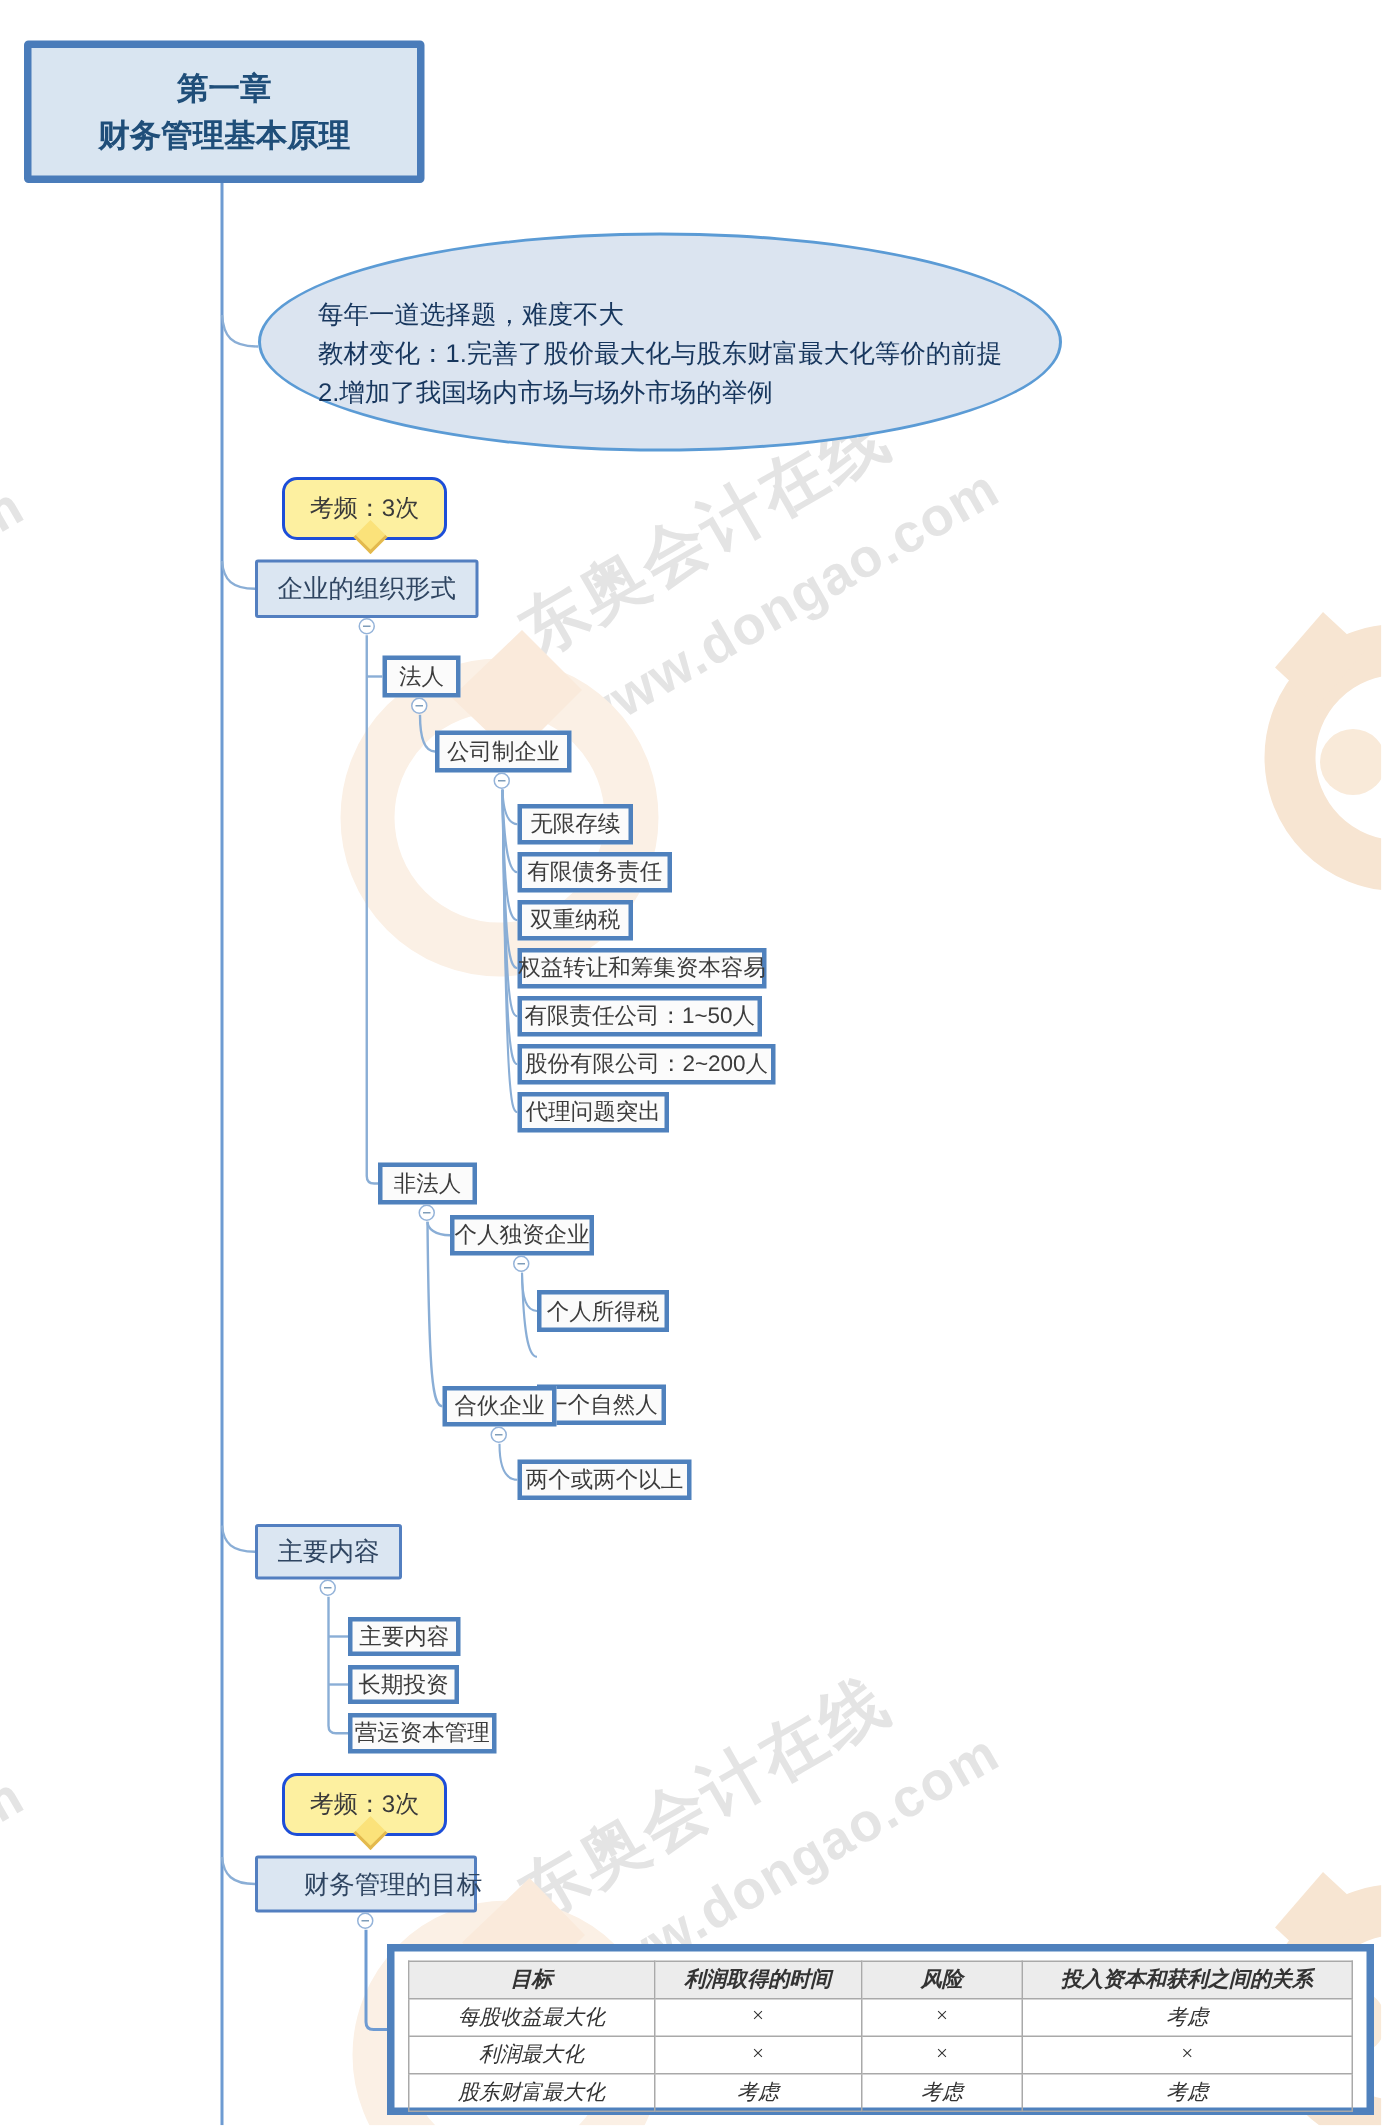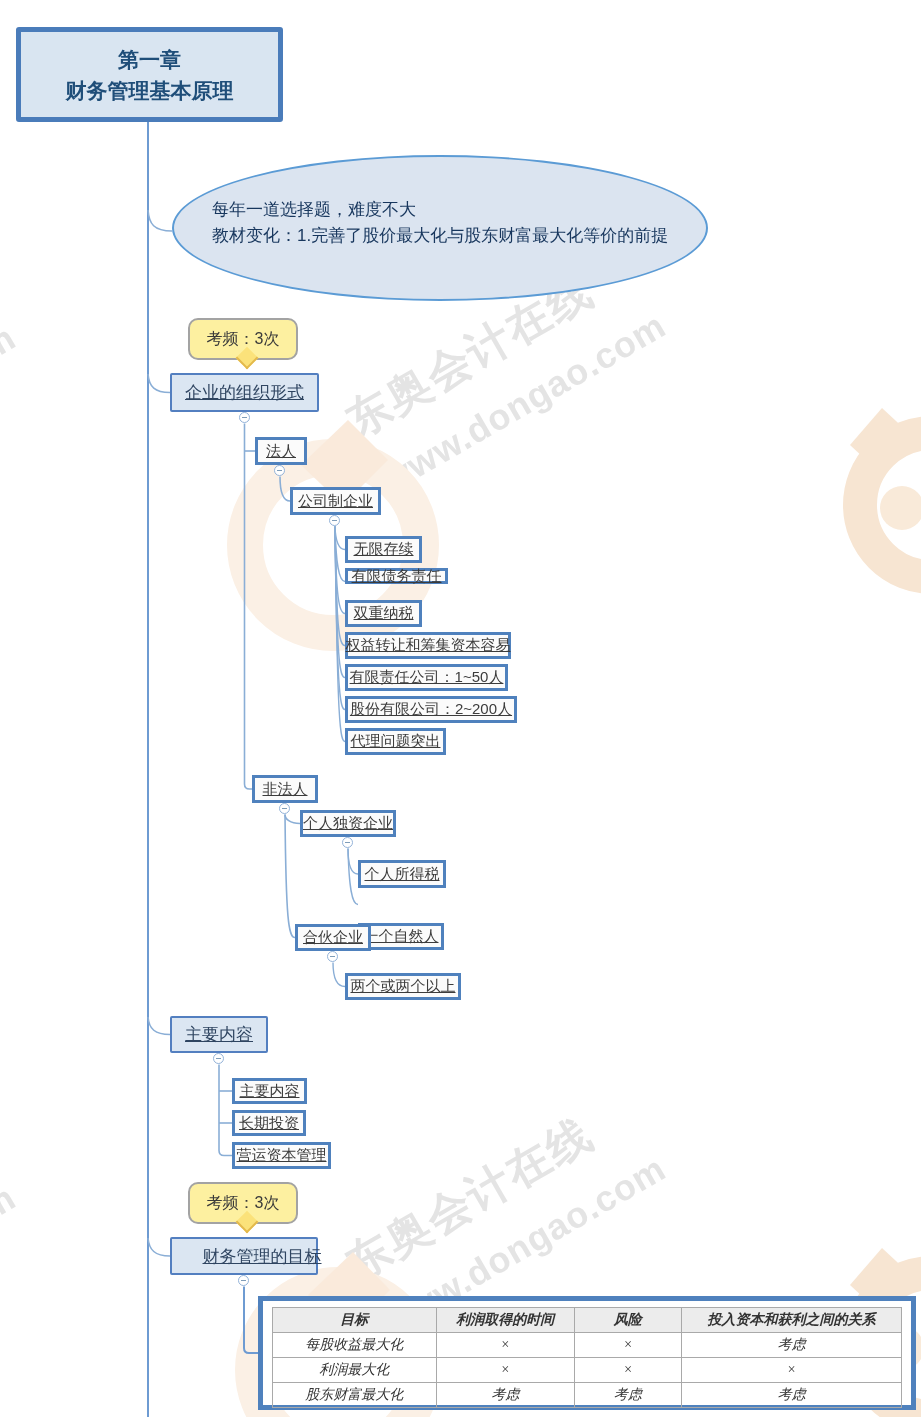--- a/index.html
+++ b/index.html
@@ -11,33 +11,33 @@
   .wm{position:absolute;white-space:nowrap;font-weight:bold;color:#e4e4e4;
       transform-origin:0 50%;transform:rotate(-30deg);z-index:0;user-select:none;}
   .wm-cn{font-size:44px;letter-spacing:2px;}
   .wm-url{font-size:36px;letter-spacing:1px;}
   .logo{position:absolute;z-index:0;}
   
   .connectors{position:absolute;left:0;top:0;z-index:1;}
   
   .node{position:absolute;box-sizing:border-box;display:flex;align-items:center;
         justify-content:center;white-space:nowrap;z-index:2;background:#fbfbfb;
-        border:3px solid #4f81bd;color:#3c3c3c;font-size:15px;text-decoration:underline;}
+        border:3px solid #4f81bd;color:#3c3c3c;font-size:15px;}
   .node.blue{background:#dbe6f2;border:2px solid #537fc0;color:#2f4561;
              font-size:17px;border-radius:2px;}
   .title-box{position:absolute;box-sizing:border-box;z-index:2;
     background:#d9e5f1;border:5px solid #4a7cba;border-radius:3px;
     display:flex;flex-direction:column;align-items:center;justify-content:center;
     color:#1f4e79;font-weight:bold;font-size:21px;line-height:31px;text-align:center;}
   .ellipse{position:absolute;box-sizing:border-box;z-index:2;
     background:#dbe4f0;border:2px solid #5b9bd5;border-radius:50%;}
   .ellipse .note-text{position:absolute;left:38px;top:40px;width:480px;
     font-size:17px;line-height:26px;color:#17365d;}
   .callout{position:absolute;box-sizing:border-box;z-index:3;
-    background:#fdf0a0;border:2px solid #a3a3a3;border-radius:10px;
+    background:#fdf0a0;border:2px solid #1d4ed8;border-radius:10px;
     display:flex;align-items:center;justify-content:center;
     font-size:16px;color:#3a3a3a;}
   .callout .tail{position:absolute;left:49px;bottom:-8px;width:14px;height:14px;
     background:#fbe27a;border-right:2px solid #e3b94d;border-bottom:2px solid #e3b94d;
     transform:rotate(45deg);z-index:-1;}
   .collapse{position:absolute;box-sizing:border-box;width:11px;height:11px;
     border:1px solid #94b3d9;border-radius:50%;background:#fff;z-index:3;
     display:flex;align-items:center;justify-content:center;}
   .collapse .minus-line{width:5px;height:1px;background:#7f9db9;display:block;}
   
@@ -115,33 +115,34 @@
 
   <div class="title-box" style="left:16px;top:27px;width:267px;height:95px;">
     <div>第一章</div>
     <div>财务管理基本原理</div>
   </div>
 
   <div class="ellipse" style="left:172px;top:155px;width:536px;height:146px;">
     <div class="note-text">
       <div>每年一道选择题，难度不大</div>
       <div>教材变化：1.完善了股价最大化与股东财富最大化等价的前提</div>
+      <div>2.增加了我国场内市场与场外市场的举例</div>
     </div>
   </div>
 
   <div class="callout" style="left:188px;top:318px;width:110px;height:42px;">
     <span class="tail"></span>
     <span>考频：3次</span>
   </div>
 
   <div class="node blue" style="left:170px;top:373px;width:149px;height:39px;">企业的组织形式</div>
   <div class="node" style="left:255px;top:437px;width:52px;height:28px;">法人</div>
   <div class="node" style="left:290px;top:487px;width:91px;height:28px;">公司制企业</div>
   <div class="node" style="left:345px;top:536px;width:77px;height:27px;">无限存续</div>
-  <div class="node" style="left:345px;top:568px;width:103px;height:16px;">有限债务责任</div>
+  <div class="node" style="left:345px;top:568px;width:103px;height:27px;">有限债务责任</div>
   <div class="node" style="left:345px;top:600px;width:77px;height:27px;">双重纳税</div>
   <div class="node" style="left:345px;top:632px;width:166px;height:27px;">权益转让和筹集资本容易</div>
   <div class="node" style="left:345px;top:664px;width:163px;height:27px;">有限责任公司：1~50人</div>
   <div class="node" style="left:345px;top:696px;width:172px;height:27px;">股份有限公司：2~200人</div>
   <div class="node" style="left:345px;top:728px;width:101px;height:27px;">代理问题突出</div>
   <div class="node" style="left:252px;top:775px;width:66px;height:28px;">非法人</div>
   <div class="node" style="left:300px;top:810px;width:96px;height:27px;">个人独资企业</div>
   <div class="node" style="left:358px;top:860px;width:88px;height:28px;">个人所得税</div>
   <div class="node" style="left:358px;top:891px;width:86px;height:27px;margin-top:32px;">一个自然人</div>
   <div class="node" style="left:295px;top:924px;width:76px;height:27px;">合伙企业</div>

